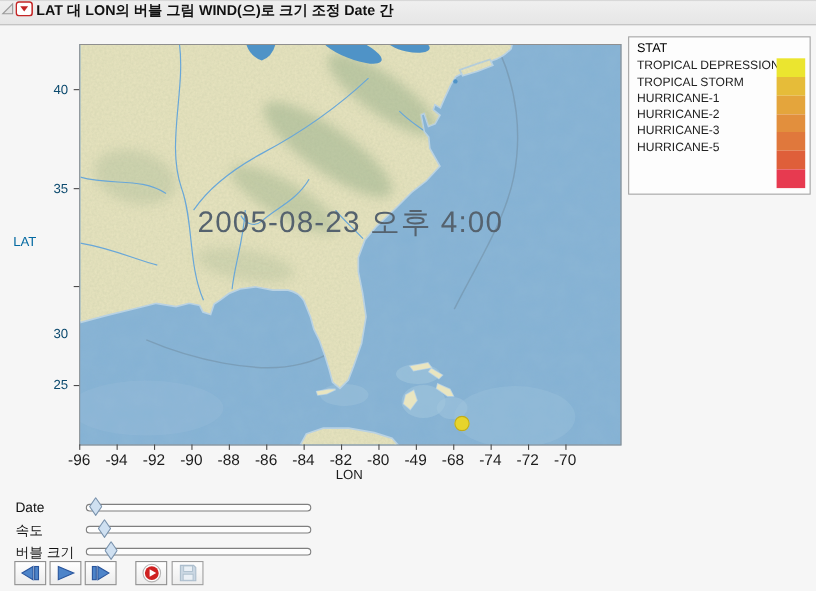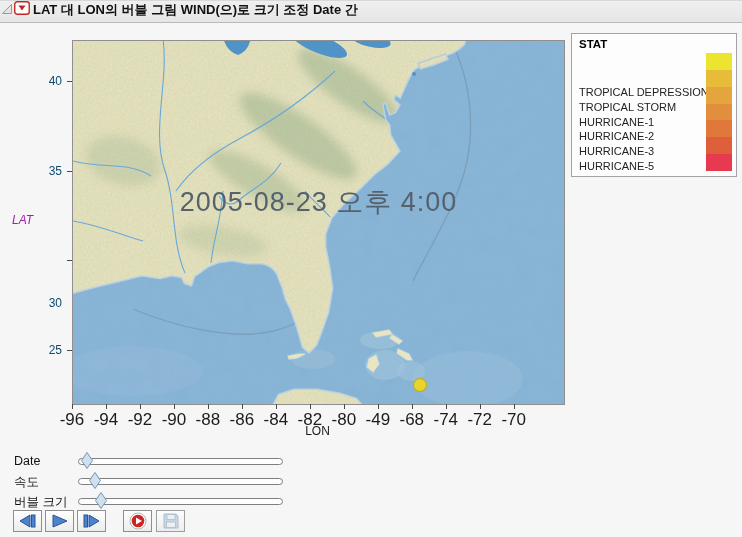--- a/index.html
+++ b/index.html
@@ -22,34 +22,34 @@
   .date-label{position:absolute;left:0;top:143px;width:100%;text-align:center;
         font-size:27px;color:#55626e;letter-spacing:1px;pointer-events:none;}
   .bubble{position:absolute;width:14px;height:14px;border-radius:50%;
         box-shadow:inset 0 0 0 1px rgba(140,120,10,.45);}
 
   
   .xticks,.yticks{position:absolute;}
   .xticks{left:72px;top:404px;width:491px;height:32px;}
   .xtick-line{position:absolute;top:0;width:1px;height:5px;background:#4a4a4a;}
   .xtick-label{position:absolute;top:6px;width:36px;margin-left:-18px;text-align:center;
-        font-size:17px;color:#1c1c1c;}
+        font-size:14px;color:#1c1c1c;}
   .yticks{left:0;top:40px;width:72px;height:363px;}
   .ytick-line{position:absolute;left:67px;width:5px;height:1px;background:#4a4a4a;}
   .ytick-label{position:absolute;left:30px;width:32px;margin-top:-7px;text-align:right;
         font-size:12px;color:#0c4a6e;}
   .x-axis-title{position:absolute;left:72px;top:424px;width:491px;text-align:center;
         font-size:12px;color:#1c1c1c;}
-  .y-axis-title{position:absolute;left:12px;top:213px;font-size:12px;color:#a21caf;font-style:italic;}
+  .y-axis-title{position:absolute;left:12px;top:213px;font-size:12px;color:#0369a1;}
 
   
   .legend{position:absolute;left:571px;top:33px;width:166px;height:144px;
         background:#fdfdfd;border:1px solid #a3a3a3;box-sizing:border-box;}
-  .legend-title{position:absolute;left:7px;top:4px;font-size:11.5px;font-weight:bold;color:#000;}
-  .legend-rows{position:absolute;left:7px;top:19px;right:34px;margin-top:32px;}
+  .legend-title{position:absolute;left:7px;top:4px;font-size:11.5px;font-weight:normal;color:#000;}
+  .legend-rows{position:absolute;left:7px;top:19px;right:34px;}
   .legend-row{font-size:11px;line-height:14.75px;color:#222;white-space:nowrap;}
   .legend-swatches{position:absolute;right:4px;top:19px;width:26px;height:118px;
         display:flex;flex-direction:column;}
   .legend-swatch{flex:1;}
 
   
   .slider-row{position:absolute;left:0;width:300px;height:18px;}
   .slider-label{position:absolute;left:14px;top:1px;font-size:12.5px;color:#111;white-space:nowrap;}
   .slider-track{position:absolute;left:78px;top:5px;width:205px;height:7px;
         background:#fdfdfd;border:1px solid #7f7f7f;border-radius:4px;box-sizing:border-box;}

